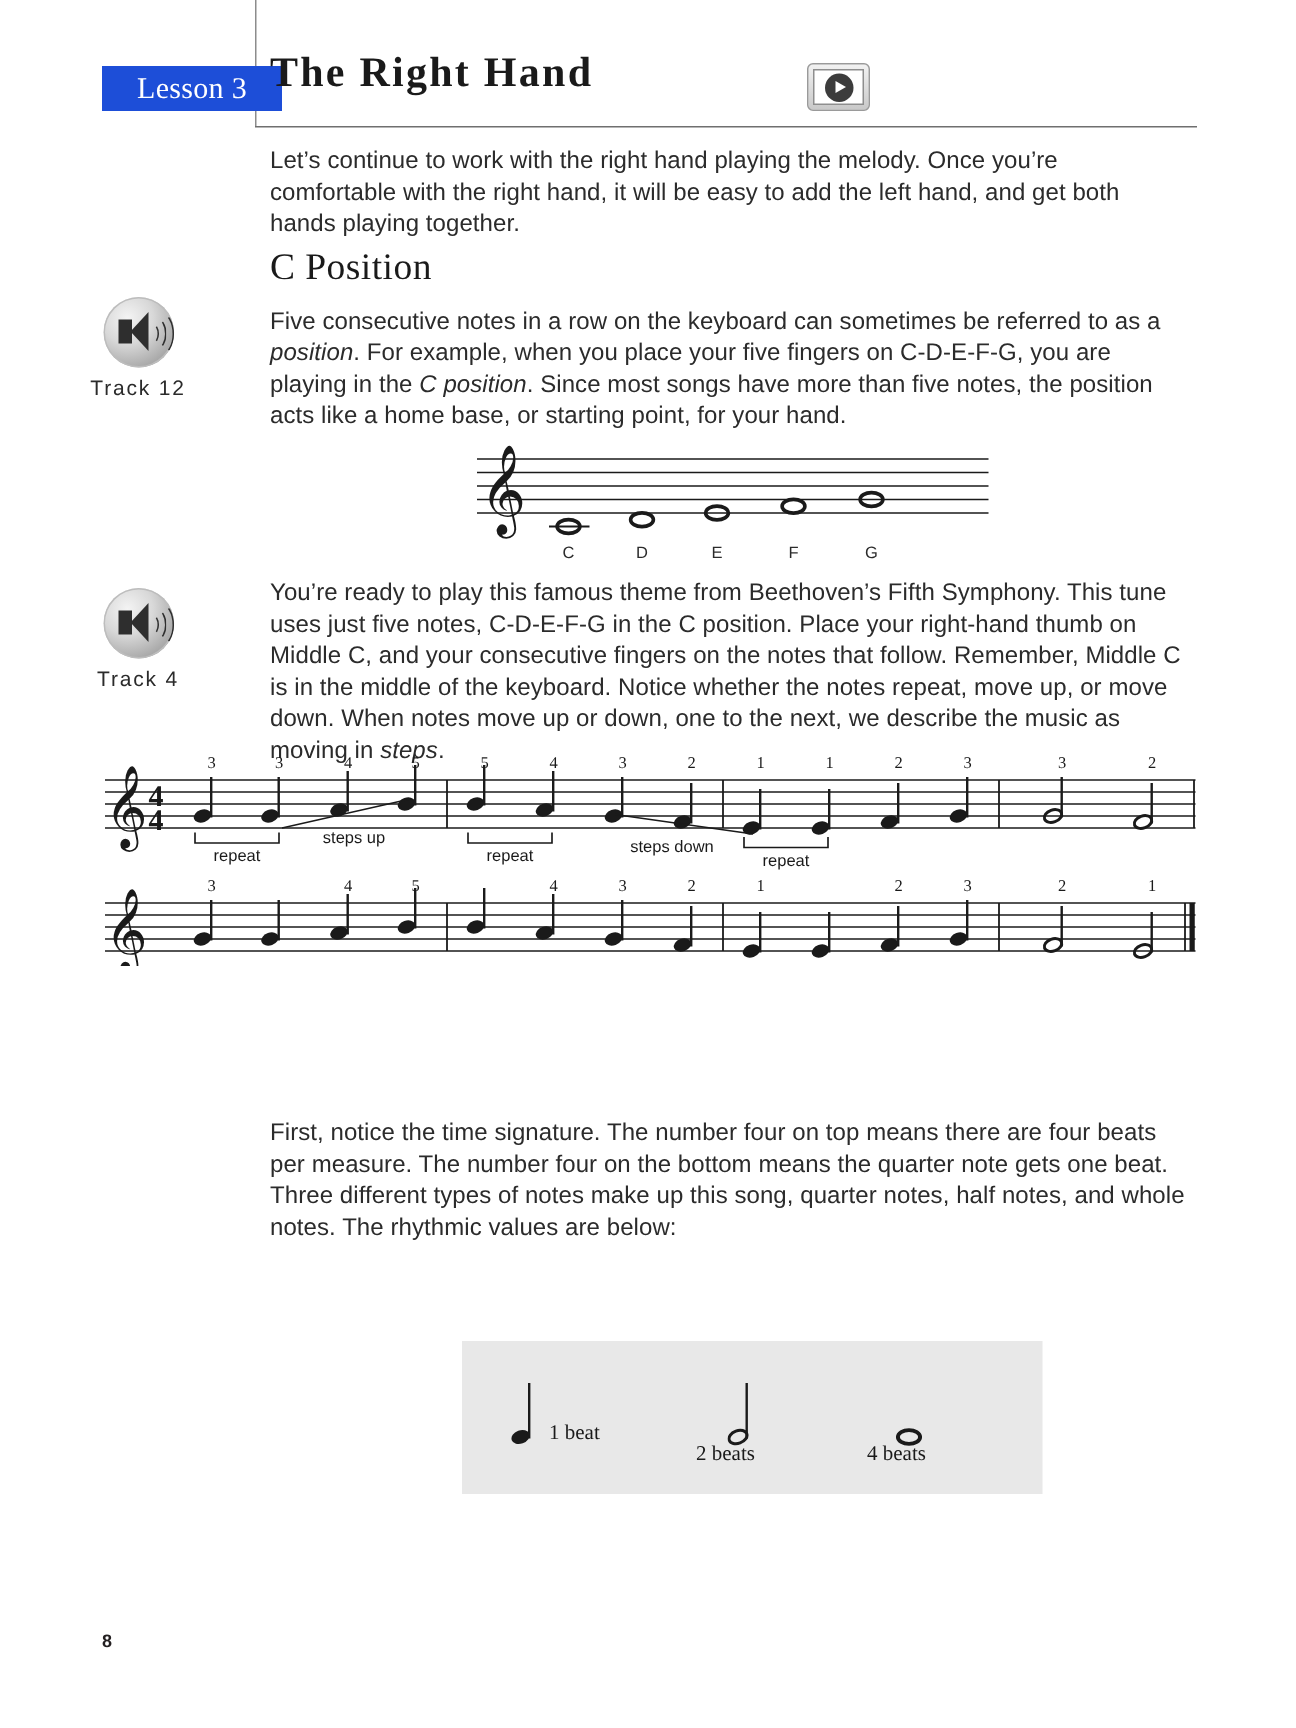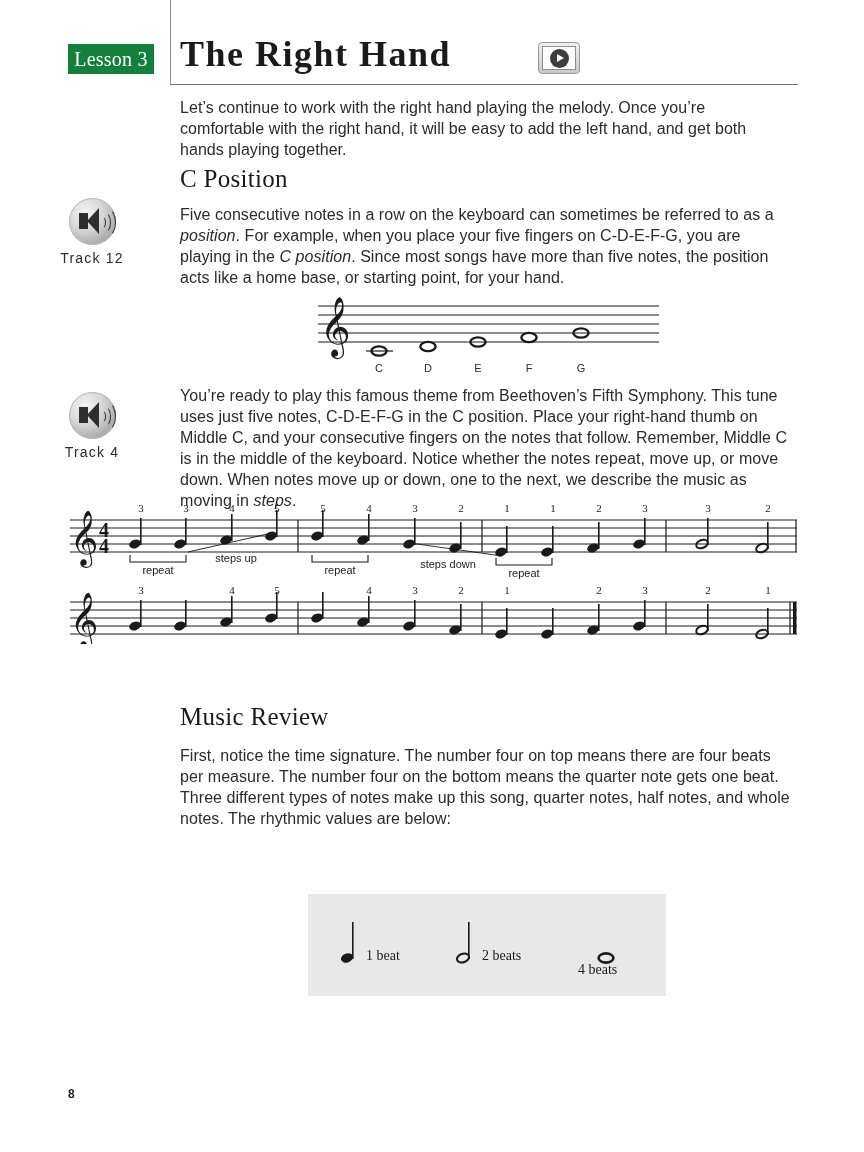--- a/index.html
+++ b/index.html
@@ -17,34 +17,34 @@
   .vrule{
     position:absolute;left:170px;top:0;width:1px;height:84px;
     background:#8c8c8c;
   }
   .hrule{
     position:absolute;left:170px;top:84px;width:628px;height:1px;
     background:#6f6f6f;
   }
   .lesson-tab{
     position:absolute;left:68px;top:44px;
-    width:86px;height:30px;
-    background:#15803d;
+    width:120px;height:30px;
+    background:#1d4ed8;
     color:#ffffff;
     font-family:"Liberation Serif", serif;
     font-size:20px;
     letter-spacing:.2px;
     display:flex;align-items:center;justify-content:center;
     box-sizing:border-box;
   }
   .page-title{
     position:absolute;left:180px;top:33px;
     font-family:"Liberation Serif", serif;
     font-weight:bold;
-    font-size:36px;
+    font-size:28px;
     letter-spacing:1.5px;
     color:#1a1a1a;
     white-space:nowrap;
   }
   .play-icon{
     position:absolute;left:538px;top:42px;
     width:42px;height:32px;
     border-radius:4px;
     background:linear-gradient(#f2f2f2,#c9c9c9);
     border:1px solid #9a9a9a;
@@ -387,37 +387,34 @@
           <text x="399" y="10">2</text>
         <text x="445" y="10">1</text>
           <text x="537" y="10">2</text>
           <text x="583" y="10">3</text>
         <text x="646" y="10">2</text>
           <text x="706" y="10">1</text>
       </g>
     </svg>
   </div>
 
-  <div class="body-col" style="top:703px;">
-    <h2 class="section">Music Review</h2>
-  </div>
 
   <div class="body-col" style="top:745px;">
     <p class="para">First, notice the time signature. The number four on top means there are four beats per measure. The number four on the bottom means the quarter note gets one beat. Three different types of notes make up this song, quarter notes, half notes, and whole notes. The rhythmic values are below:</p>
   </div>
 
-  <div class="rhythm-box" style="left:308px;top:894px;width:358px;height:102px;">
+  <div class="rhythm-box" style="left:308px;top:894px;width:358px;height:102px;padding-left:29px;">
     <div class="rhythm-item" style="left:32px;top:24px;">
       <svg width="18" height="48" viewBox="0 0 18 48">
         <ellipse cx="7" cy="40" rx="6.2" ry="4.4" transform="rotate(-20 7 40)" fill="#1a1a1a"></ellipse>
         <rect x="12" y="4" width="1.6" height="37" fill="#1a1a1a"></rect>
       </svg>
       <span class="rhythm-label">1 beat</span>
     </div>
-    <div class="rhythm-item" style="left:148px;top:24px;">
+    <div class="rhythm-item" style="left:148px;top:24px;flex-direction:column;">
       <svg width="18" height="48" viewBox="0 0 18 48">
         <ellipse cx="7" cy="40" rx="6.2" ry="4.2" transform="rotate(-20 7 40)" fill="none" stroke="#1a1a1a" stroke-width="2"></ellipse>
         <rect x="12" y="4" width="1.6" height="37" fill="#1a1a1a"></rect>
       </svg>
       <span class="rhythm-label">2 beats</span>
     </div>
     <div class="rhythm-item" style="left:262px;top:24px;flex-direction:column;">
       <svg width="20" height="48" viewBox="0 0 20 48">
         <ellipse cx="9" cy="40" rx="7.4" ry="4.6" fill="none" stroke="#1a1a1a" stroke-width="2.6"></ellipse>
       </svg>

